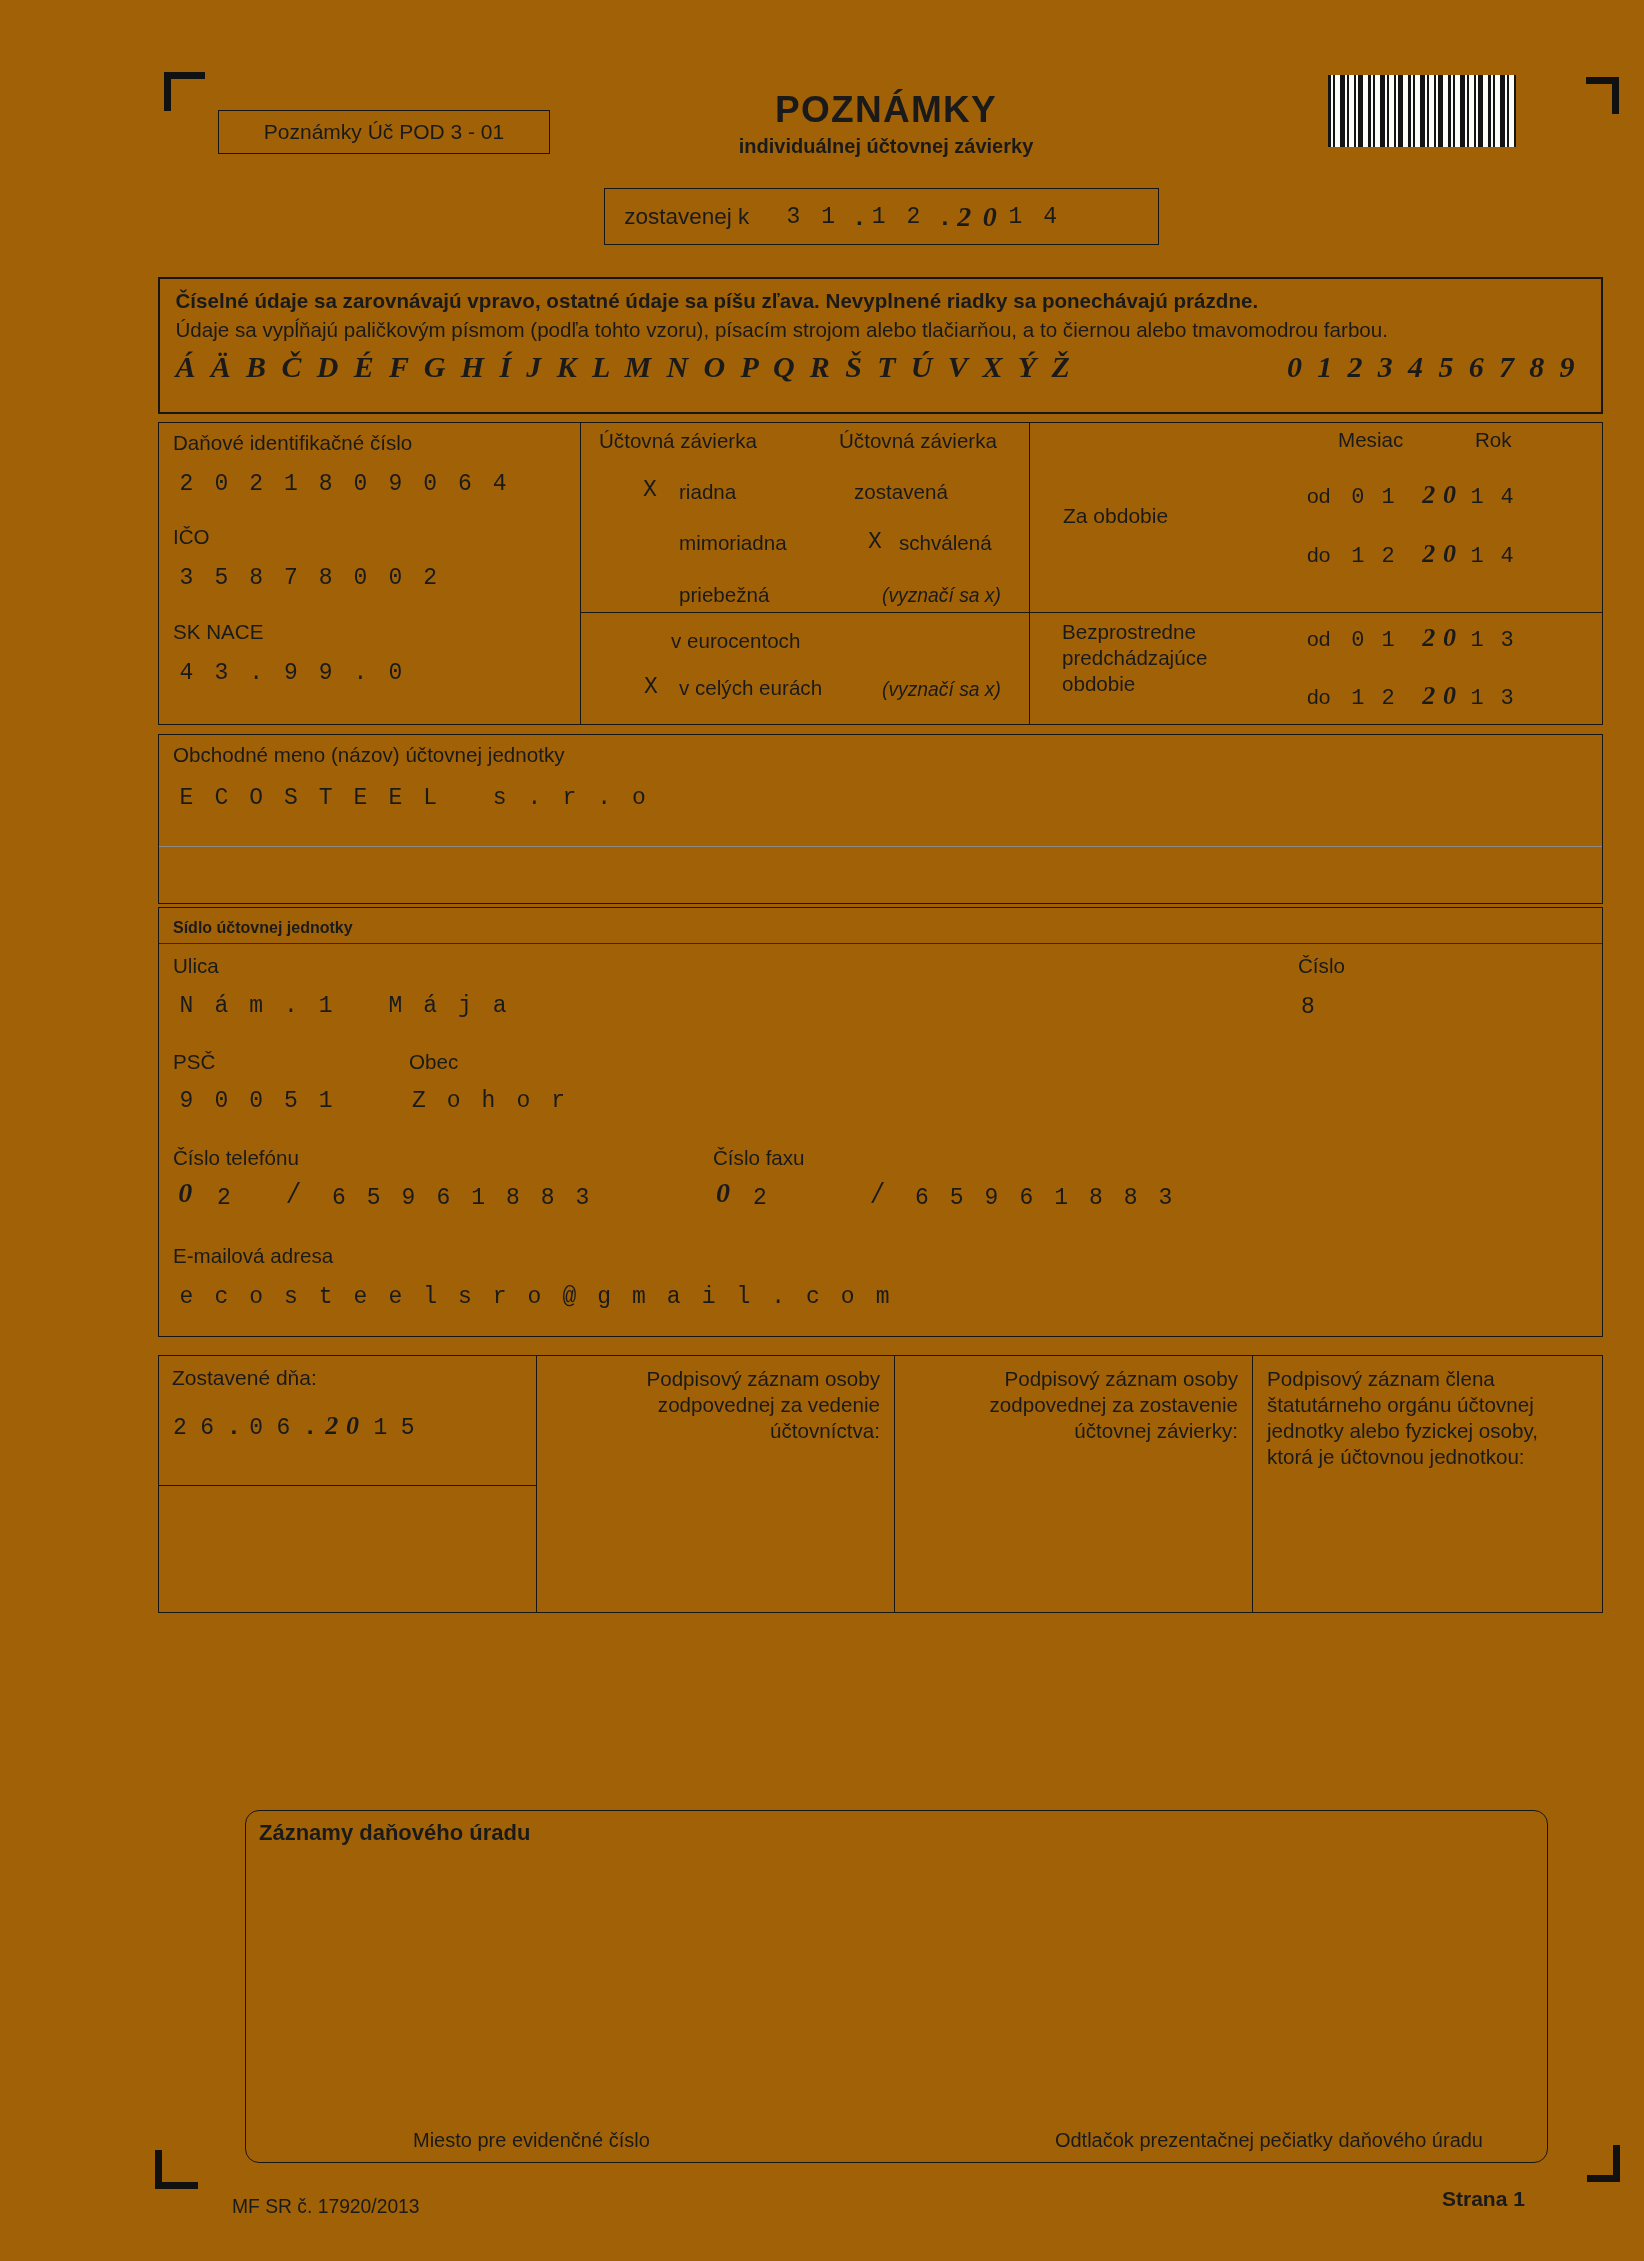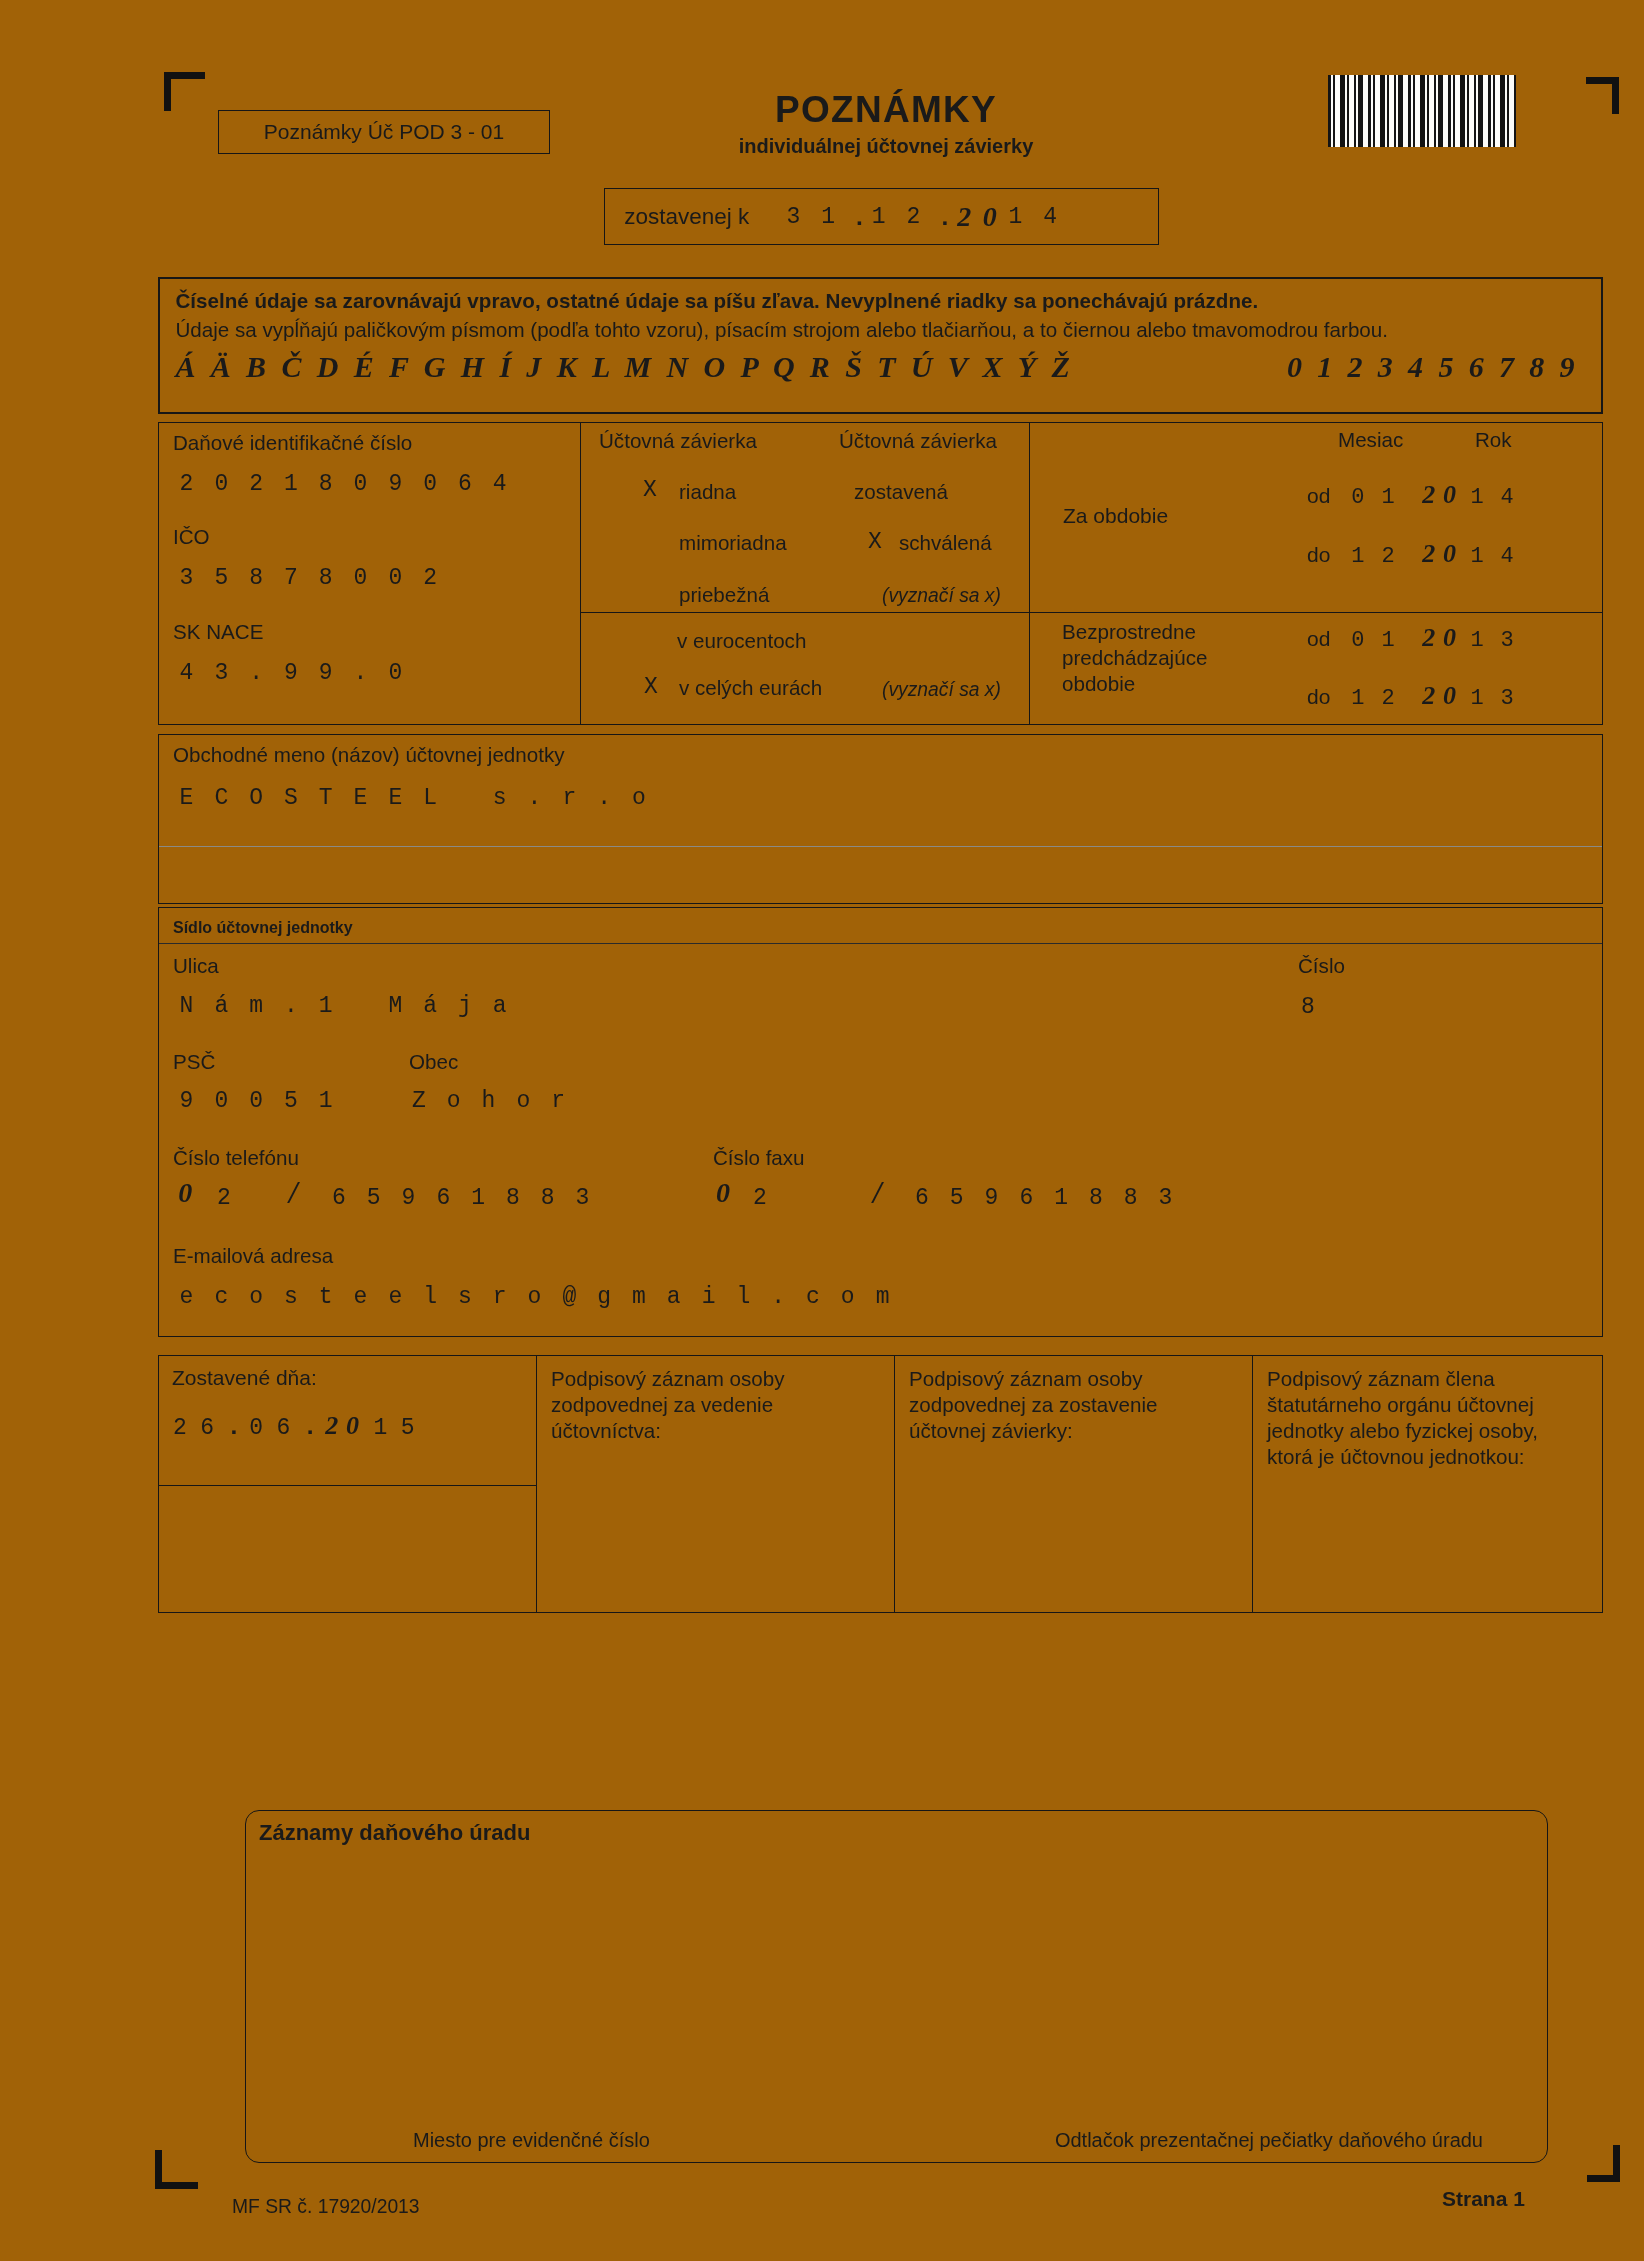--- a/index.html
+++ b/index.html
@@ -68,21 +68,21 @@
   .business-box { left: 158px; top: 734px; width: 1445px; height: 170px; position: absolute; }
   .hline { position: absolute; left: 0; right: 0; height: 0.6px; background: #8a8a86; }
 
   .sidlo-box { left: 158px; top: 907px; width: 1445px; height: 430px; }
   .sidlo-header-line { position: absolute; left: 0; right: 0; top: 35px; height: 1.3px; background: #2a2a2a; }
 
   .sig-box { left: 158px; top: 1355px; width: 1445px; height: 258px; display: flex; }
   .sig-col1 { width: 378px; border-right: 1.9px solid #161616; flex: none; display: flex; flex-direction: column; }
   .sig-c1-top { height: 130px; border-bottom: 1.9px solid #161616; position: relative; flex: none; }
   .sig-c1-bot { flex: 1; position: relative; }
-  .sig-col2, .sig-col3 { width: 358px; border-right: 1.9px solid #161616; flex: none; padding: 10.3px 14px; font-size: 20.6px; line-height: 26px; }
+  .sig-col2, .sig-col3 { width: 358px; border-right: 1.9px solid #161616; flex: none; padding: 10.3px 14px; font-size: 20.6px; line-height: 26px; text-align: right; }
   .sig-col4 { flex: 1; padding: 10.3px 14px; font-size: 20.6px; line-height: 26px; }
 
   .tax-box { left: 245px; top: 1810px; width: 1303px; height: 353px; position: absolute; border-radius: 14px; }
 
   .footer-left { left: 232px; top: 2196px; font-size: 19.3px; }
   .footer-right { left: 1442px; top: 2187px; font-size: 21px; font-weight: 700; }
 </style>
 </head>
 <body>
 
@@ -159,21 +159,21 @@
           <div class="abs period-row" style="left:277px;top:116px">
             <span class="lbl33">do</span>
             <span class="typed-s m">12</span>
             <span class="printed-s c">20</span>
             <span class="typed-s y">14</span>
           </div>
         </div>
       </div>
       <div class="row-bottom">
         <div class="mid-bottom">
-          <div class="abs lbl" style="left:96px;top:15.5px">v eurocentoch</div>
+          <div class="abs lbl" style="left:90px;top:15.5px">v eurocentoch</div>
           <div class="abs xm" style="left:63px;top:61px">X</div>
           <div class="abs lbl" style="left:98px;top:63px">v celých eurách</div>
           <div class="abs note-sm" style="left:301px;top:66px">(vyznačí sa x)</div>
         </div>
         <div class="right-bottom">
           <div class="abs lbl" style="left:32px;top:6.4px;width:161px;line-height:26px">Bezprostredne predchádzajúce obdobie</div>
           <div class="abs period-row" style="left:277px;top:10.3px">
             <span class="lbl33">od</span>
             <span class="typed-s m">01</span>
             <span class="printed-s c">20</span>

